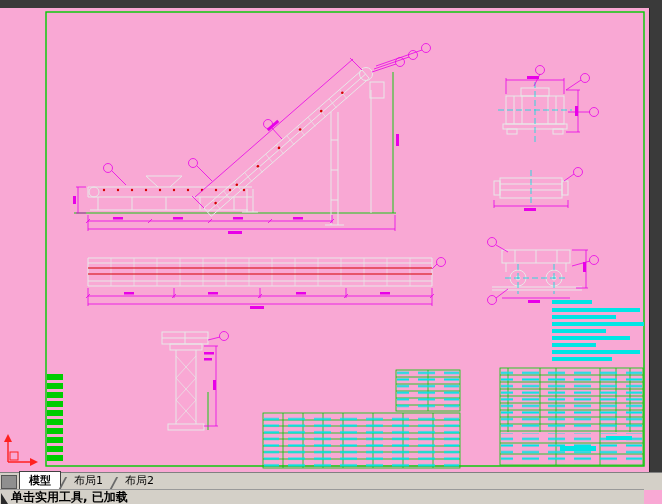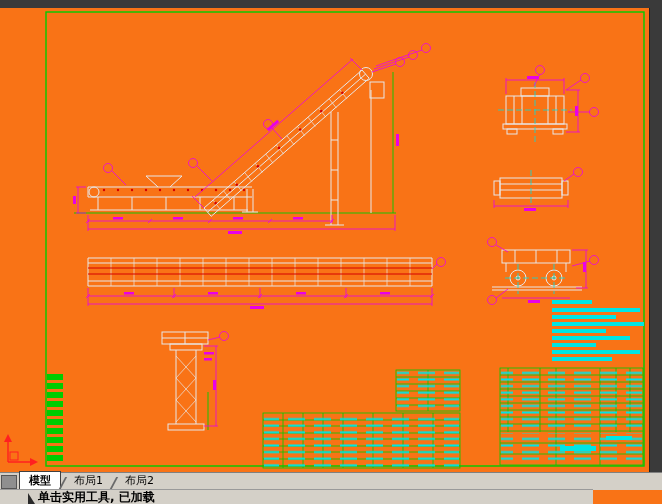--- a/index.html
+++ b/index.html
@@ -1,30 +1,30 @@
 <!DOCTYPE html>
 <html><head>
 <meta charset="utf-8">
 <style>
   html,body{margin:0;padding:0;background:#000;}
-  .app{position:relative;width:662px;height:504px;background:#f97316;overflow:hidden;
+  .app{position:relative;width:662px;height:504px;background:#f9a8d4;overflow:hidden;
        font-family:"DejaVu Sans",sans-serif;}
   .cad{position:absolute;top:0;left:0;}
   .chrome-top{position:absolute;top:0;left:0;width:662px;height:8px;background:#3a3a3a;}
   .chrome-right{position:absolute;top:8px;right:0;width:12px;height:464px;background:#3a3a3a;
        border-left:1px solid #222;}
   .tabbar{position:absolute;top:472px;left:0;width:662px;height:17px;background:#d4d0c8;
        border-top:1px solid #808080;display:flex;align-items:flex-end;font-size:11px;color:#000;}
   .tab-nav{width:14px;height:12px;background:#8f8f8f;border:1px solid #555;margin:0 2px 1px 1px;}
   .tab{padding:1px 9px 2px 9px;position:relative;cursor:default;white-space:nowrap;}
   .tab.active{background:#ffffff;border:1px solid #404040;border-bottom:none;font-weight:bold;}
   .sep{width:2px;height:12px;background:#6a6a6a;transform:skewX(-28deg);margin:0 1px 1px 1px;}
-  .statusbar{position:absolute;top:489px;left:0;width:566px;height:15px;background:#d4d0c8;
+  .statusbar{position:absolute;top:489px;left:0;width:644px;height:15px;background:#d4d0c8;
        border-top:1px solid #9a9a9a;display:flex;align-items:center;font-size:12px;
-       font-weight:bold;color:#000;line-height:13px;overflow:hidden;padding-left:27px;}
+       font-weight:bold;color:#000;line-height:13px;overflow:hidden;}
   .status-icon{width:0;height:0;border-left:7px solid #2a2a2a;border-top:11px solid transparent;
        margin:2px 3px 0 1px;}
 </style>
 </head>
 <body>
 
 <div class="app">
 
   <svg class="cad" width="662" height="472" viewBox="0 0 662 472">
     <defs>

